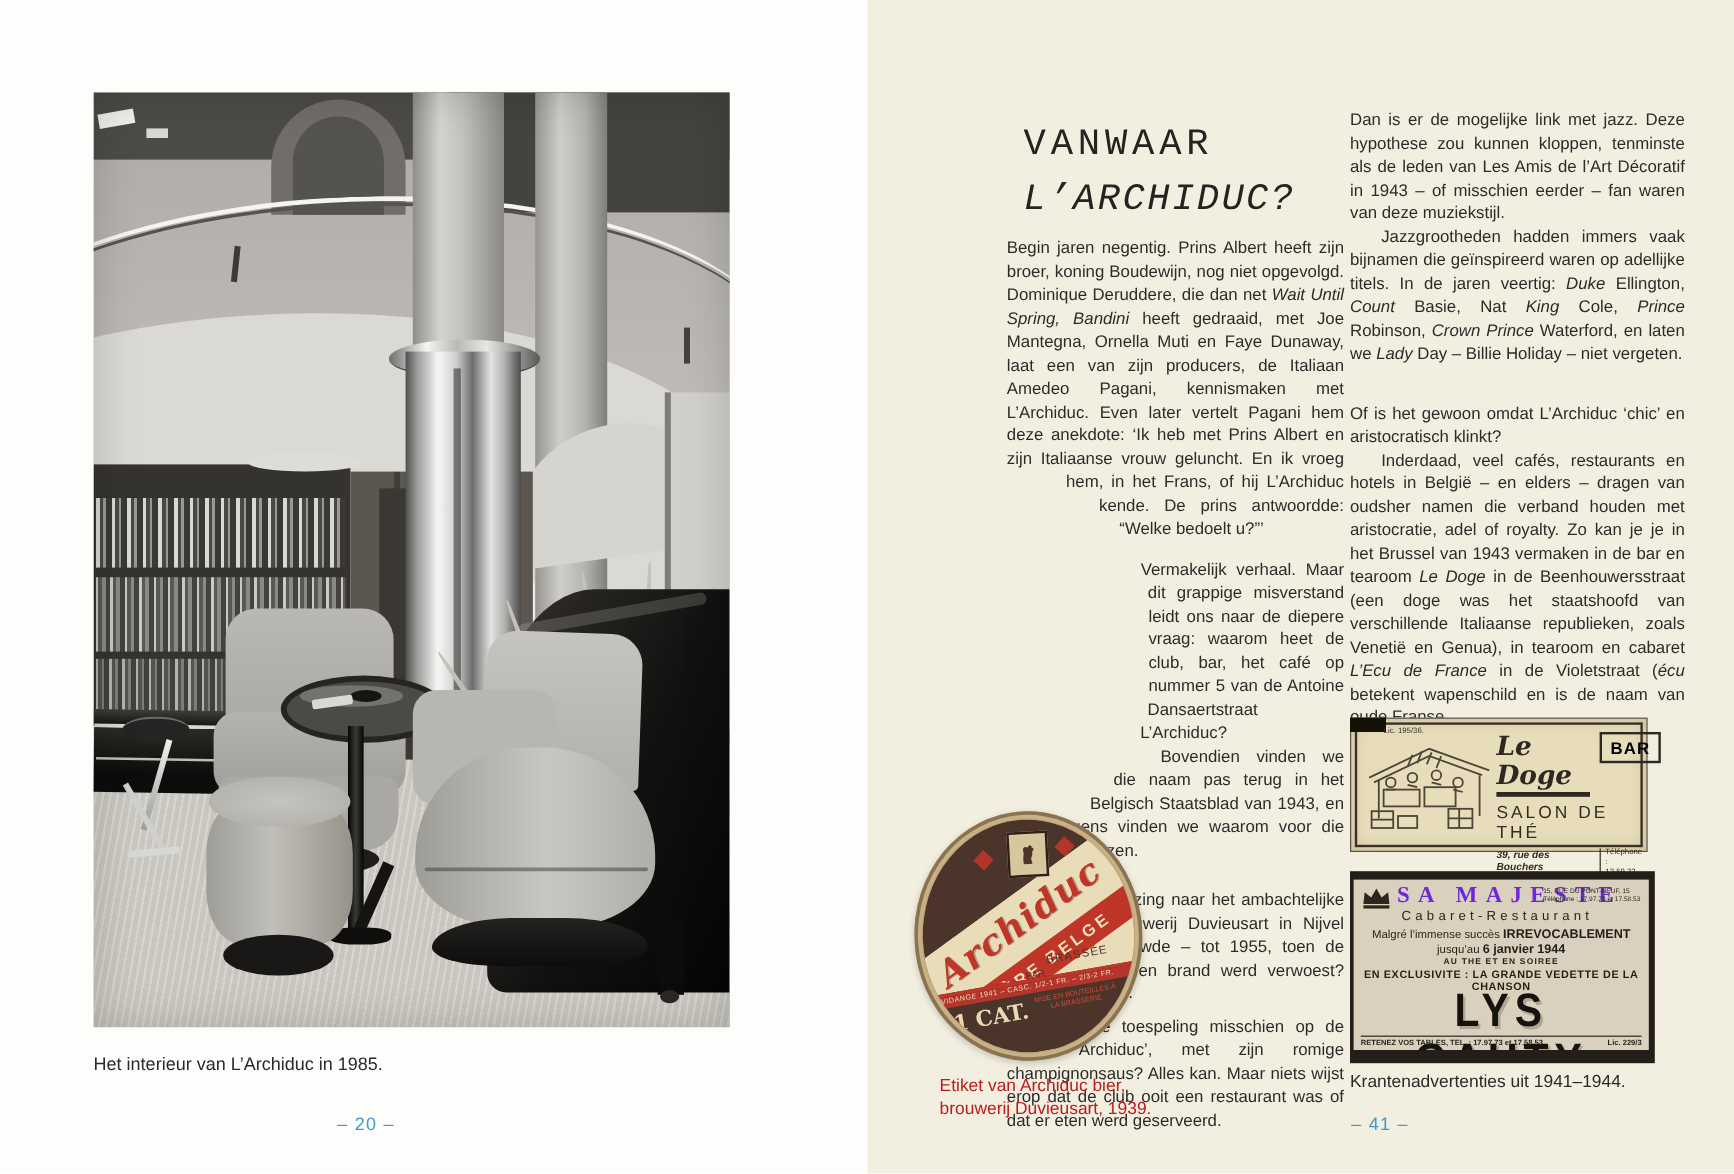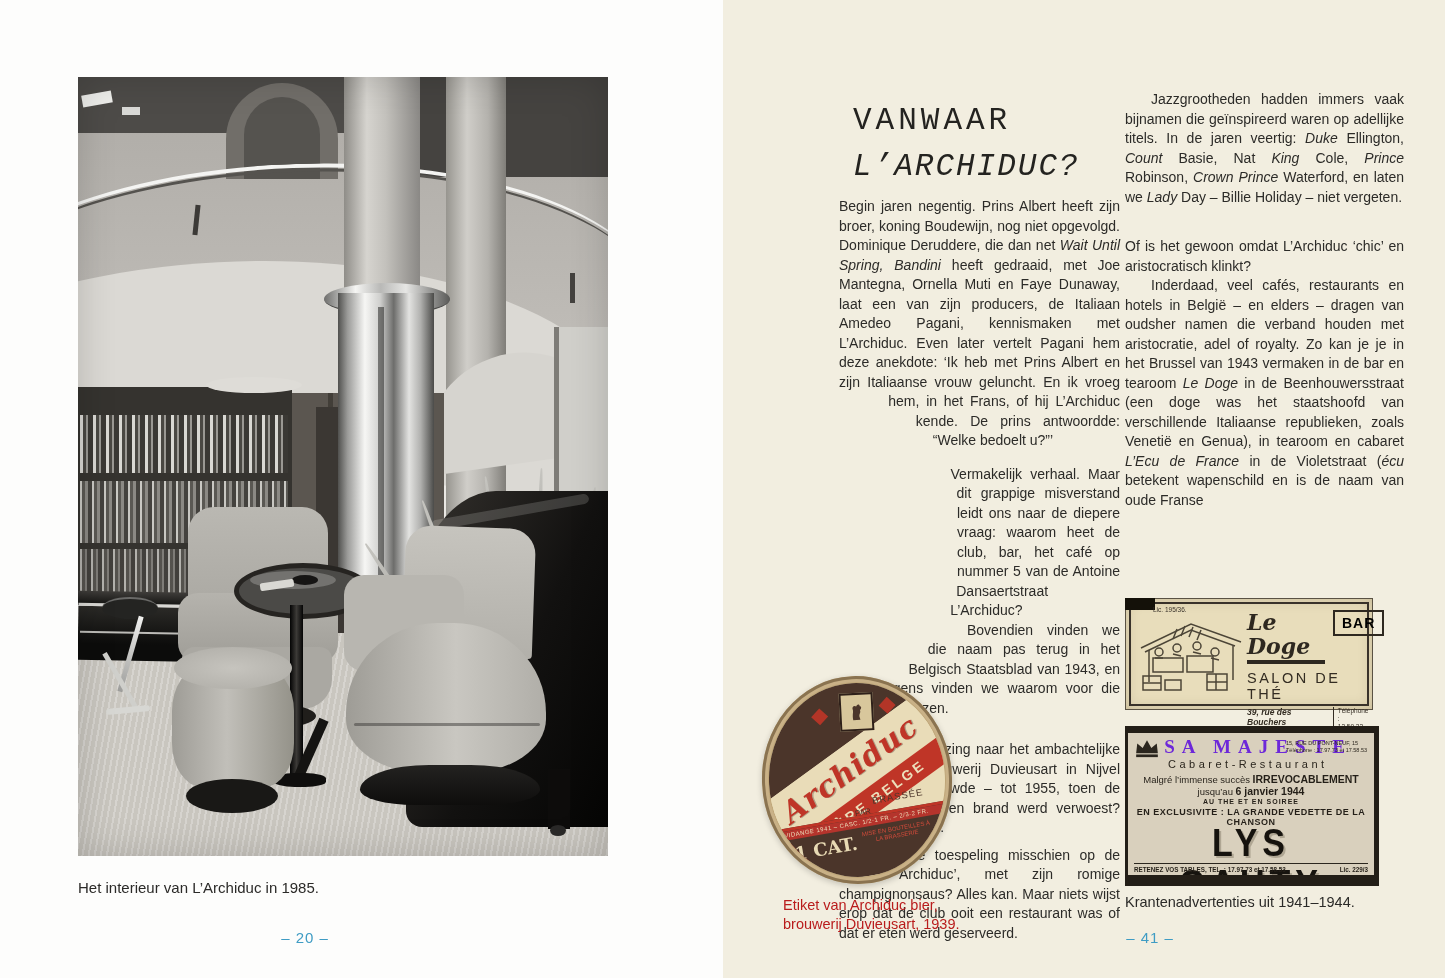--- a/index.html
+++ b/index.html
@@ -280,20 +280,21 @@
     <div class="col col1">
       <div class="label-float"></div>
       <p><span>Begin jaren negentig. Prins Albert heeft zijn broer, koning Boudewijn, nog niet opgevolgd. Dominique Deruddere, die dan net </span><i>Wait Until Spring, Bandini</i><span> heeft gedraaid, met Joe Mantegna, Ornella Muti en Faye Dunaway, laat een van zijn producers, de Italiaan Amedeo Pagani, kennismaken met L’Archiduc. Even later vertelt Pagani hem deze anekdote: ‘Ik heb met Prins Albert en zijn Italiaanse vrouw geluncht. En ik vroeg hem, in het Frans, of hij L’Archiduc kende. De prins antwoordde: “Welke bedoelt u?”’</span></p>
       <p class="gap1">Vermakelijk verhaal. Maar dit grappige misverstand leidt ons naar de diepere vraag: waarom heet de club, bar, het café op nummer 5 van de Antoine Dansaertstraat L’Archiduc?</p>
       <p class="indent">Bovendien vinden we die naam pas terug in het Belgisch Staatsblad van 1943, en nergens vinden we waarom voor die naam is gekozen.</p>
       <p class="gap2">Is het een verwijzing naar het ambachtelijke bier dat de brouwerij Duvieusart in Nijvel vanaf 1888 brouwde – tot 1955, toen de brouwerij door een brand werd verwoest? Onwaarschijnlijk.</p>
       <p class="gap3">Een culinaire toespeling misschien op de ‘steak Archiduc’, met zijn romige champignonsaus? Alles kan. Maar niets wijst erop dat de club ooit een restaurant was of dat er eten werd geserveerd.</p>
     </div>
 
     <div class="col col2">
+      <p>Dan is er de mogelijke link met jazz. Deze hypothese zou kunnen kloppen, tenminste als de leden van Les Amis de l’Art Décoratif in 1943 – of misschien eerder – fan waren van deze muziekstijl.</p>
       <p class="indent"><span>Jazzgrootheden hadden immers vaak bijnamen die geïnspireerd waren op adellijke titels. In de jaren veertig: </span><i>Duke</i><span> Ellington, </span><i>Count</i><span> Basie, Nat </span><i>King</i><span> Cole, </span><i>Prince</i><span> Robinson, </span><i>Crown Prince</i><span> Waterford, en laten we </span><i>Lady</i><span> Day – Billie Holiday – niet vergeten.</span></p>
       <p class="gap30">Of is het gewoon omdat L’Archiduc ‘chic’ en aristocratisch klinkt?</p>
       <p class="indent"><span>Inderdaad, veel cafés, restaurants en hotels in België – en elders – dragen van oudsher namen die verband houden met aristocratie, adel of royalty. Zo kan je je in het Brussel van 1943 vermaken in de bar en tearoom </span><i>Le Doge</i><span> in de Beenhouwersstraat (een doge was het staatshoofd van verschillende Italiaanse republieken, zoals Venetië en Genua), in tearoom en cabaret </span><i>L’Ecu de France</i><span> in de Violetstraat (</span><i>écu</i><span> betekent wapenschild en is de naam van oude Franse</span></p>
     </div>
 
     <div class="bl-outer">
       <div class="bl-face">
         <div class="bl-diag">
           <div class="bl-brown"></div>
           <div class="bl-name">Archiduc</div>

